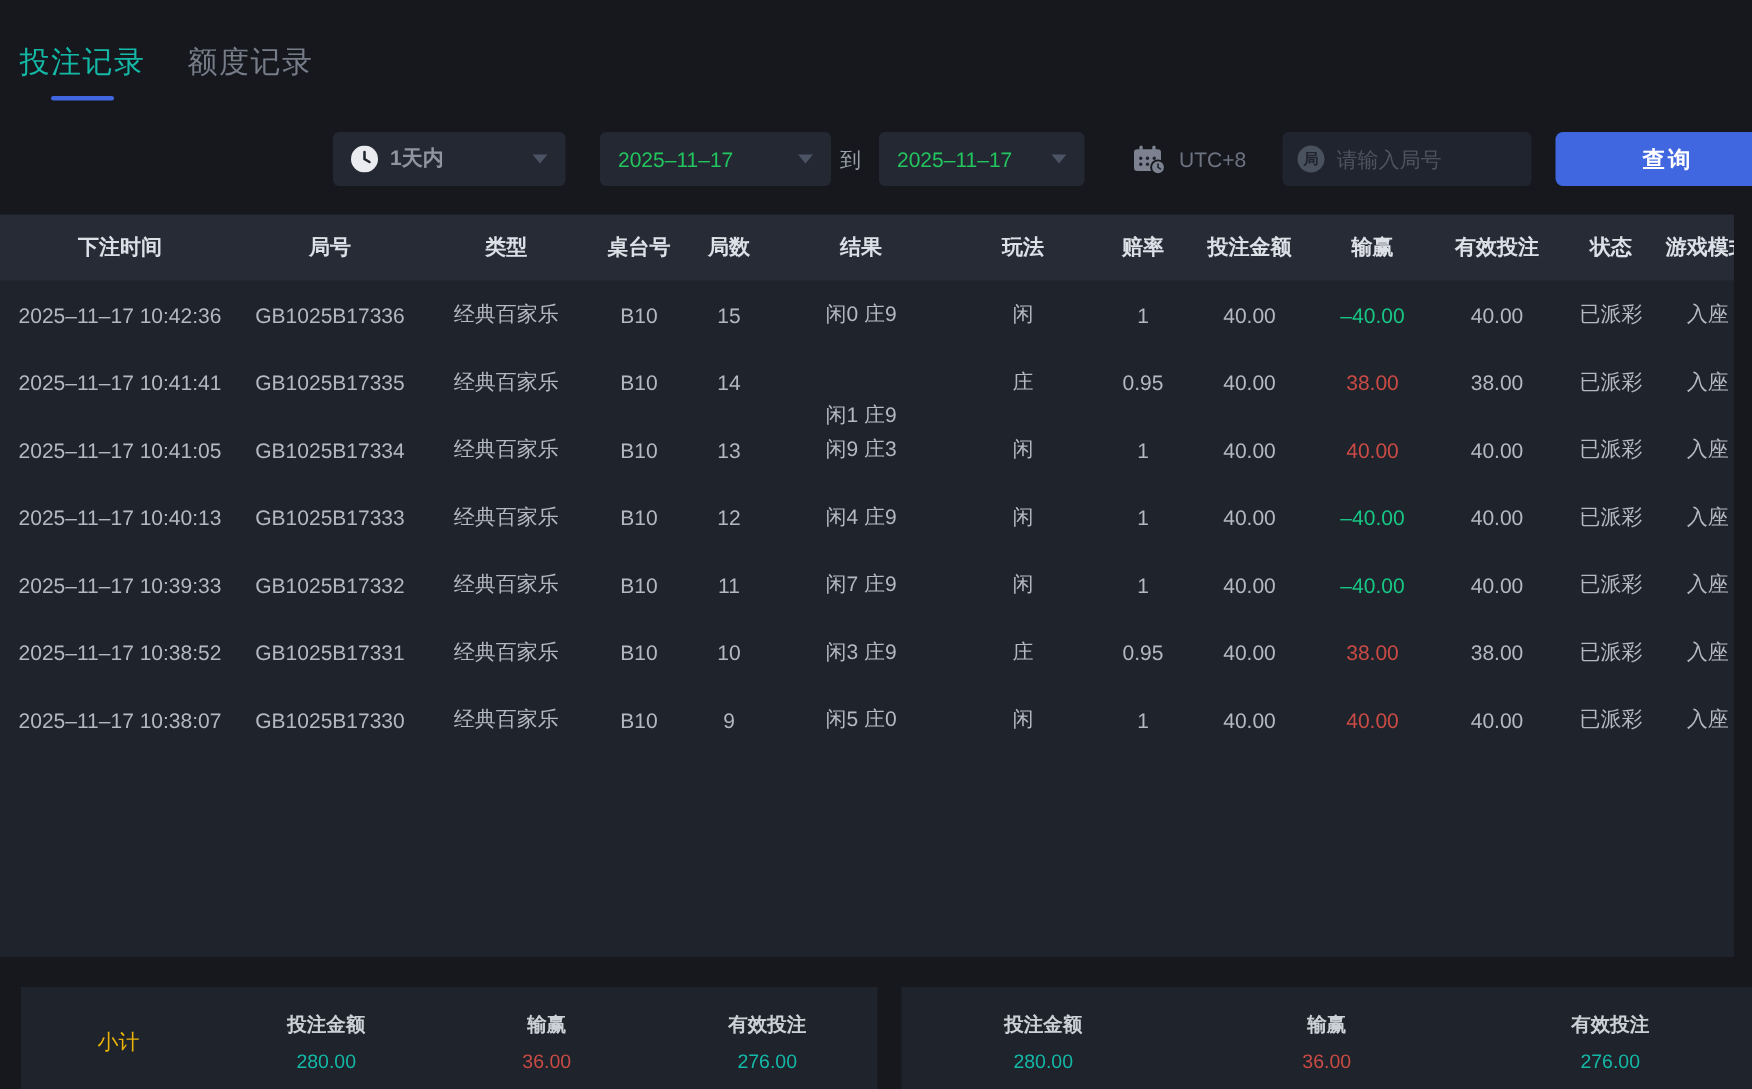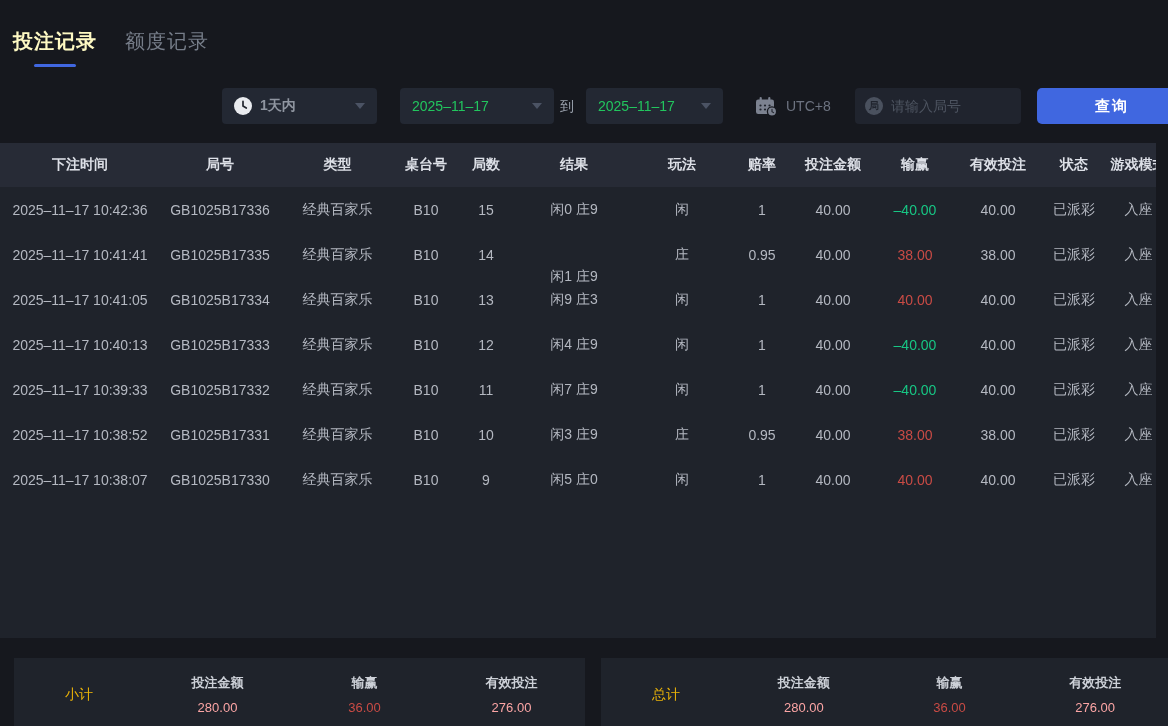--- a/index.html
+++ b/index.html
@@ -3,21 +3,21 @@
 <meta charset="utf-8">
 <style>
   * { margin:0; padding:0; box-sizing:border-box; }
   html,body { width:1168px; height:726px; }
   body { font-family:"Liberation Sans", sans-serif; background:#16181e; overflow:hidden; }
   .page { position:relative; width:1168px; height:726px; background:#16181e; overflow:hidden; }
 
   
   .tabs { position:absolute; left:13px; top:28px; display:flex; gap:28px; align-items:flex-start; }
   .tab { font-size:20px; color:#767d89; cursor:pointer; letter-spacing:1px; }
-  .tab.active .tab-text { color:#fef9c3; font-weight:bold; }
+  .tab.active .tab-text { color:#14b8a6; font-weight:normal; }
   .tab-underline { width:42px; height:3px; border-radius:2px; margin:9px auto 0; background:#4067e0; }
 
   
   .filters { position:absolute; top:88px; left:12px; right:0; height:36px; }
   .control { position:absolute; top:0; height:36px; background:#232833; border-radius:4px;
              display:flex; align-items:center; padding:0 12px; font-size:14px; color:#8f95a0; cursor:pointer; }
   .control .dd-value { margin-left:8px; }
   .date-value { color:#22c55e; }
   .caret { margin-left:auto; width:0; height:0; border-left:5px solid transparent;
            border-right:5px solid transparent; border-top:6px solid #4b5364; }
@@ -42,21 +42,21 @@
   .tr { display:flex; width:1180px; height:45px; align-items:center; }
   .td { font-size:14px; color:#b4b8c1; text-align:center; white-space:nowrap; }
 
   
   .panel { position:absolute; top:658px; height:80px; background:#1f232b; display:flex; align-items:flex-start; padding-top:16px; }
   .panel-left { left:14px; width:571px; }
   .panel-right { left:601px; width:567px; }
   .panel-title { width:130px; text-align:center; color:#eab308; font-size:14px; padding-top:12px; }
   .metric { flex:1; text-align:center; }
   .m-label { font-size:13px; font-weight:bold; color:#ccd0d7; }
-  .m-value { font-size:13px; color:#fca5a5; margin-top:8px; }
+  .m-value { font-size:13px; color:#14b8a6; margin-top:8px; }
 
   .ic { display:inline-flex; flex:0 0 auto; }
 </style>
 </head>
 <body>
 
 <div class="page">
 
   <div class="tabs">
     <div class="tab active">
@@ -255,21 +255,20 @@
       <div class="m-label">输赢</div>
       <div class="m-value val-red" style="color: rgb(201, 75, 69);">36.00</div>
     </div>
     <div class="metric">
       <div class="m-label">有效投注</div>
       <div class="m-value">276.00</div>
     </div>
   </div>
 
   <div class="panel panel-right">
-    <div class="panel-title">总计</div>
     <div class="metric">
       <div class="m-label">投注金额</div>
       <div class="m-value">280.00</div>
     </div>
     <div class="metric">
       <div class="m-label">输赢</div>
       <div class="m-value val-red" style="color: rgb(201, 75, 69);">36.00</div>
     </div>
     <div class="metric">
       <div class="m-label">有效投注</div>

